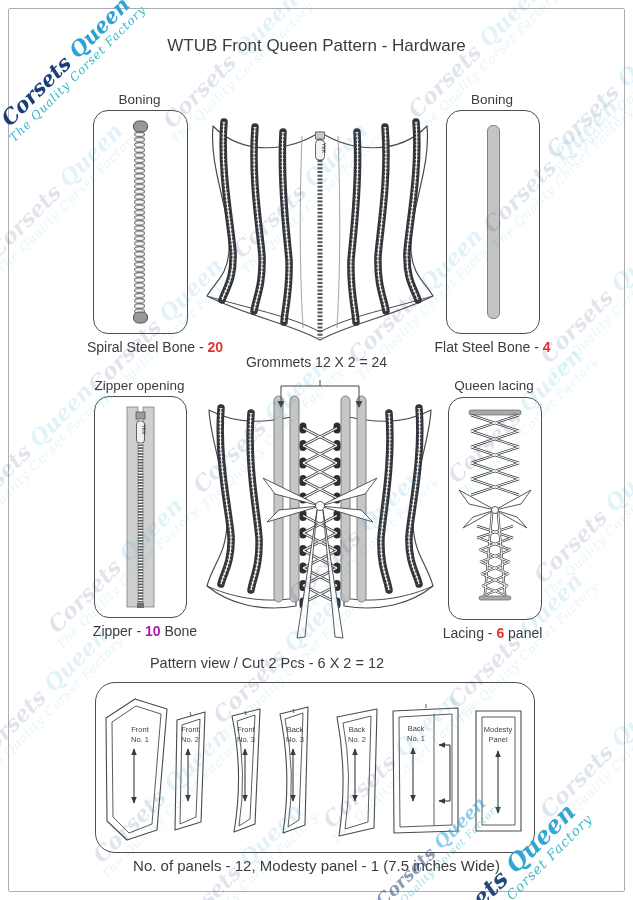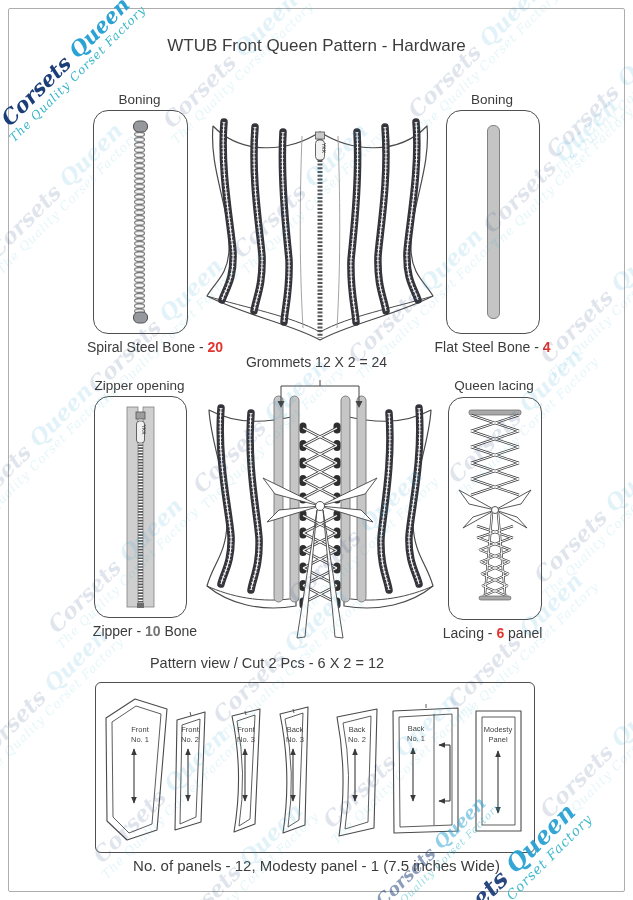--- a/index.html
+++ b/index.html
@@ -175,32 +175,32 @@
         <path d="M46,112 L82,92 L72,106 Z"></path>
         <path d="M46,112 L78,130 L68,119 Z"></path>
         <circle cx="46" cy="112" r="3.5"></circle>
       </g>
       <rect x="30" y="198" width="32" height="4" rx="2" fill="#a8a8a8" stroke="#666" stroke-width="0.7"></rect>
     </svg>
   </div>
 
   <div class="cap" style="left:50px;top:623px;width:190px;">
     <span>Zipper -</span>
-    <span class="red" style="color: #737373;">10</span>
+    <span class="red" style="color: #a21caf;">10</span>
     <span>Bone</span>
   </div>
   <div class="cap" style="left:400px;top:625px;width:185px;">
     <span>Lacing -</span>
     <span class="red" style="color: rgb(226, 52, 47);">6</span>
     <span>panel</span>
   </div>
 
   <div class="cap" style="left:0;top:655px;width:534px;font-size:14.5px;">Pattern view / Cut 2 Pcs - 6 X 2 = 12</div>
 
-  <div class="box" style="left:95px;top:682px;width:438px;height:169px;border-radius:6px;">
+  <div class="box" style="left:95px;top:682px;width:438px;height:169px;border-radius:20px;">
     <svg width="438" height="169" viewBox="0 0 438 169">
       <defs>
         <marker id="pa" markerWidth="7" markerHeight="6" refX="5.6" refY="2.6" orient="auto-start-reverse">
           <path d="M0,0 L6.2,2.6 L0,5.2 Z" fill="#3a3a3a"></path>
         </marker>
       </defs>
       <g fill="#fff" stroke="#4a4a4a" stroke-width="1.1" stroke-linejoin="round">
         <path d="M10,35 L39,16 L71,26 L61,147 L31,157 L11,138 Z"></path>
         <path d="M81,37 L109,29 L105,139 L79,147 Z"></path>
         <path d="M136,33 L164,26 L159,141 L138,149 Q148,90 136,33 Z"></path>

